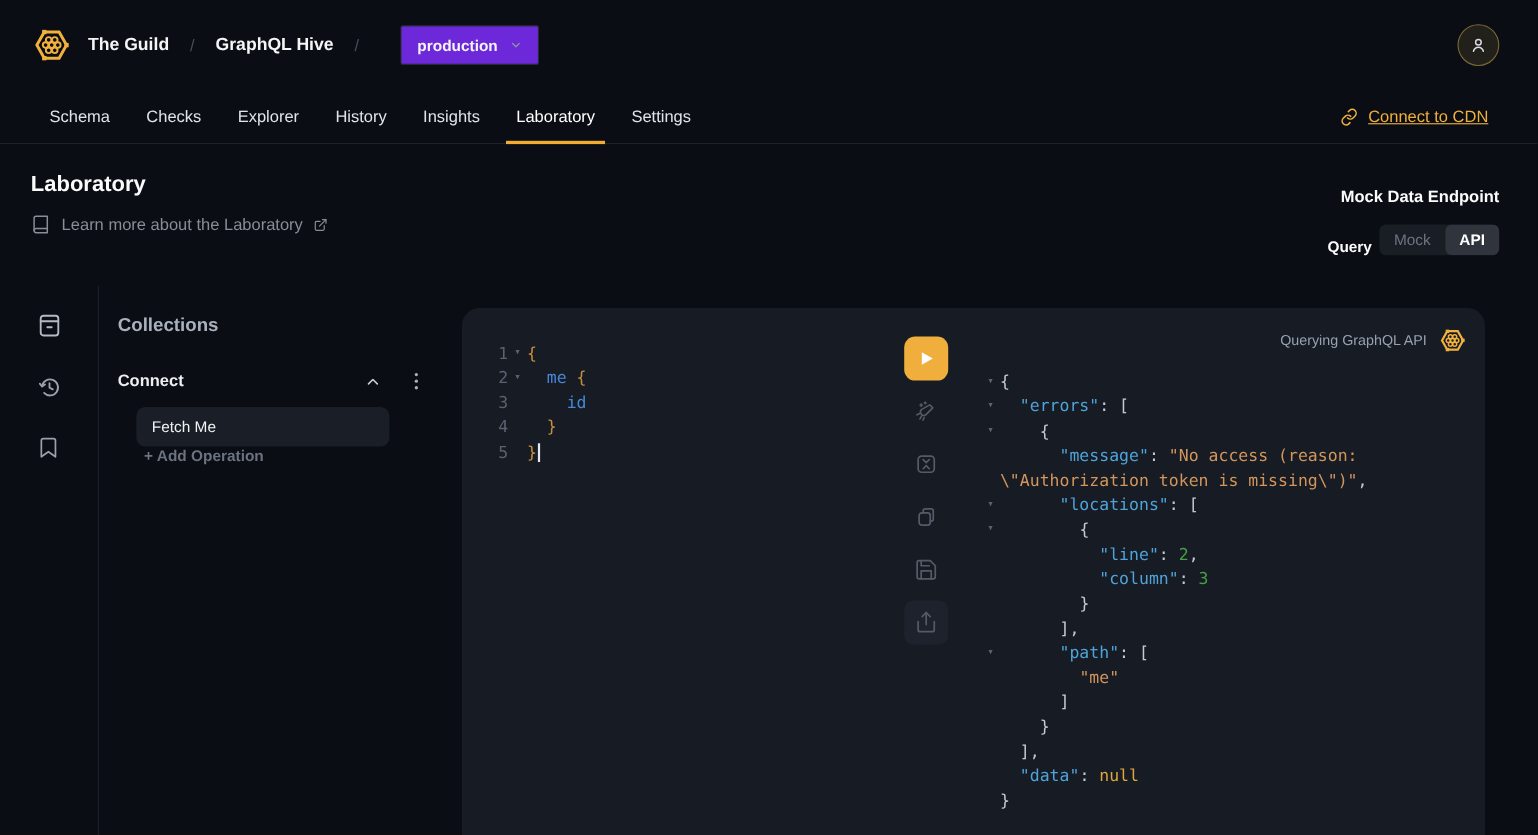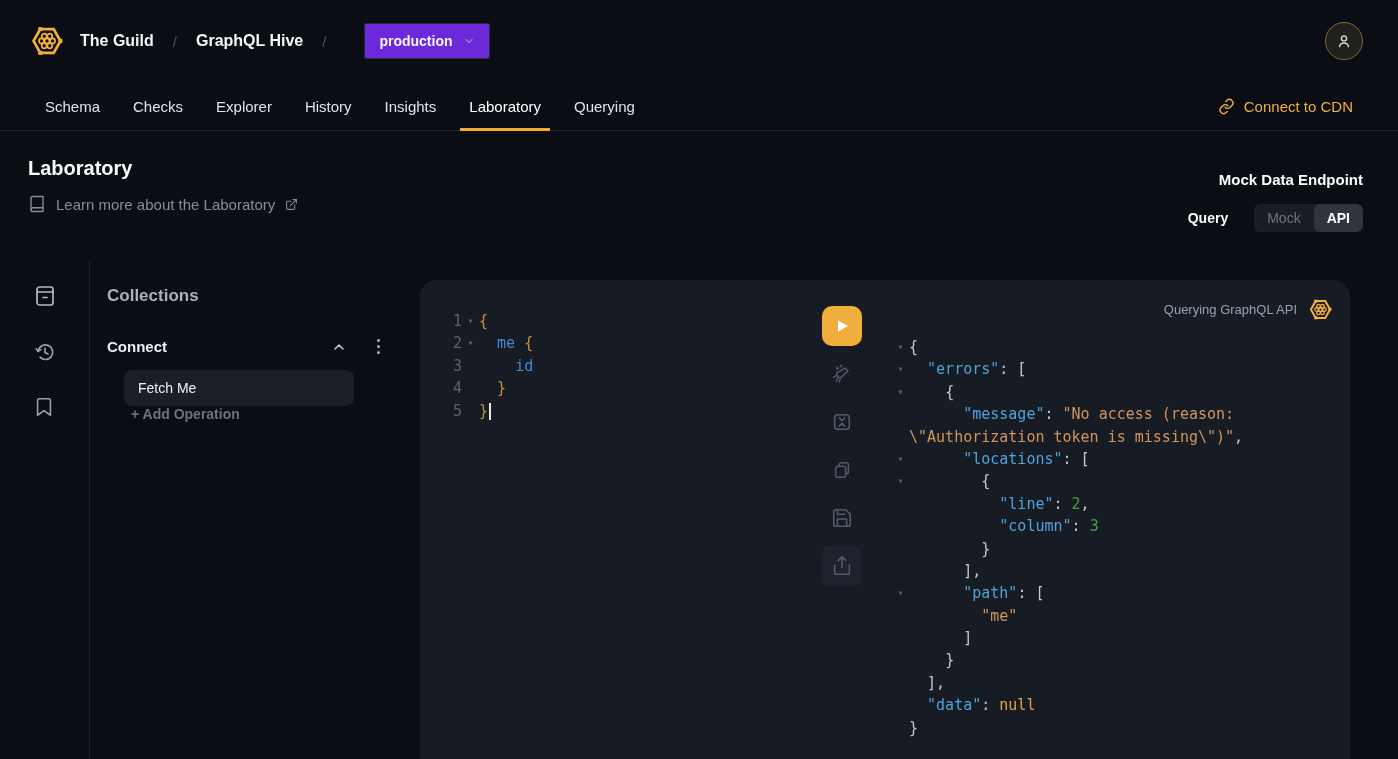--- a/index.html
+++ b/index.html
@@ -33,30 +33,30 @@
   
   .navrow { height:49px; display:flex; align-items:stretch; padding:0 45px; border-bottom:1px solid #1d222b; }
   .tab {
     display:flex; align-items:center; position:relative;
     margin-right:33px; font-size:15px; color:#e0e3e8; cursor:pointer; white-space:nowrap;
   }
   .tab.active { color:#ffffff; font-weight:500; }
   .tab.active::after {
     content:""; position:absolute; left:-9px; right:-9px; bottom:-1px; height:3px; background:#f2ac33;
   }
-  .cdn-link { margin-left:auto; display:flex; align-items:center; gap:9px; color:#f0b03d; font-size:15px; cursor:pointer; }
+  .cdn-link { margin-left:auto; display:flex; align-items:center; gap:9px; color:#f0b03d; font-size:15px; cursor:pointer;text-decoration:underline; }
 
   
   .pagehead { display:flex; padding:26px 35px 0 28px; height:129px; }
   .page-title { font-size:20px; font-weight:700; color:#fbfbfc; }
   .page-desc { margin-top:9px; font-size:15px; color:#959daa; }
   .learn-more { margin-top:15px; display:flex; align-items:center; gap:10px; color:#888d96; font-size:15px; cursor:pointer; }
   .ph-right { margin-left:auto; display:flex; flex-direction:column; align-items:flex-end; }
   .mock-title { font-size:15px; font-weight:700; color:#fbfbfc; margin-top:14px;padding-left:12px; }
-  .query-row { margin-top:16px; display:flex; align-items:center; gap:26px; }
+  .query-row { margin-top:16px; display:flex; align-items:flex-end; gap:7px; }
   .query-label { font-size:14px; font-weight:700; color:#fbfbfc; }
   .seg-toggle { display:flex; background:#191d24; border-radius:6px; overflow:hidden; }
   .seg-opt { padding:6px 13px; font-size:14px; color:#6d7480; cursor:pointer; }
   .seg-opt.active { background:#2f343d; color:#ffffff; font-weight:600; border-radius:6px; }
 
   
   .main { display:flex; height:499px; }
   .plugin-bar {
     width:90px; border-right:1px solid #1b202a; flex-shrink:0;
     display:flex; flex-direction:column; align-items:center; padding-top:24px; gap:32px;
@@ -162,21 +162,21 @@
   </button>
 </header>
 
 <nav class="navrow">
   <span class="tab">Schema</span>
   <span class="tab">Checks</span>
   <span class="tab">Explorer</span>
   <span class="tab">History</span>
   <span class="tab">Insights</span>
   <span class="tab active">Laboratory</span>
-  <span class="tab">Querying</span>
+  <span class="tab">Settings</span>
   <span class="cdn-link">
     <span>
       <svg width="17" height="17" viewBox="0 0 24 24" fill="none" stroke="currentColor" stroke-width="2" stroke-linecap="round" stroke-linejoin="round">
           <path d="M10 13a5 5 0 0 0 7.07 0l2.5-2.5a5 5 0 0 0-7.07-7.07L11 4.93"></path>
           <path d="M14 11a5 5 0 0 0-7.07 0l-2.5 2.5a5 5 0 0 0 7.07 7.07L13 19.07"></path>
         </svg>
     </span>
     <span>Connect to CDN</span>
   </span>
 </nav>

